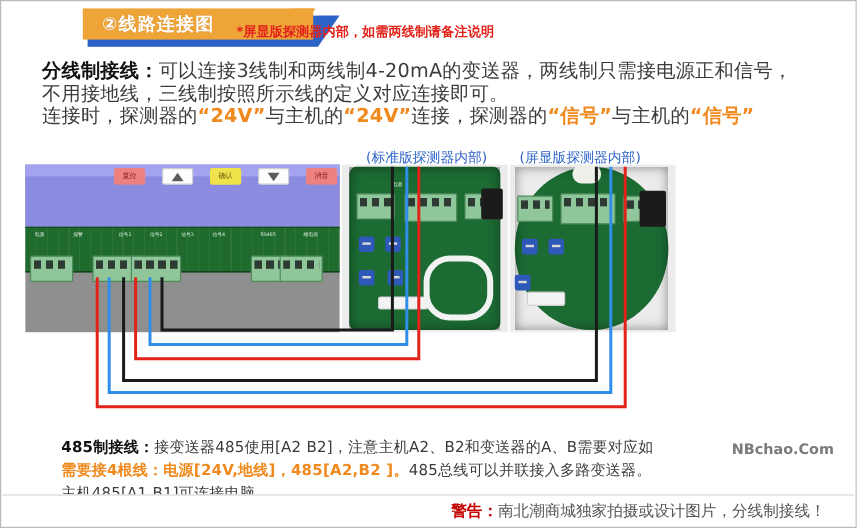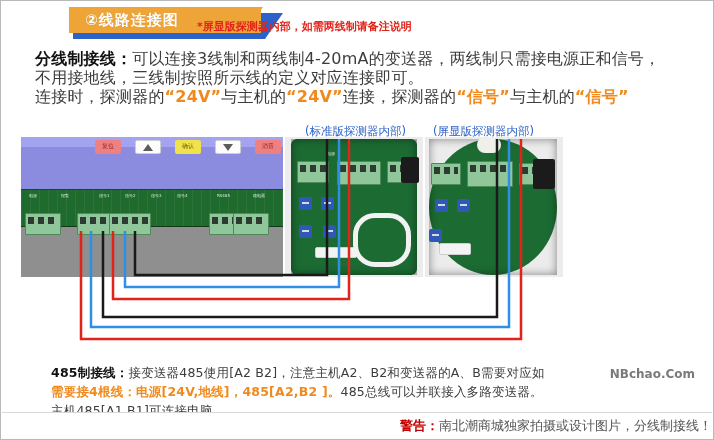--- a/index.html
+++ b/index.html
@@ -117,21 +117,21 @@
   
   .btm{position:absolute;left:34px;top:362px;width:660px;}
   .btm .ln{font-size:12.5px;line-height:19px;margin-left:16px;}
 
   .wm{position:absolute;right:18px;top:366px;color:#7a7a7a;font-size:12px;font-weight:bold;}
 
   .warnbar{
     position:absolute;left:1px;right:1px;bottom:1px;height:26px;
     background:#ffffff;border-top:1px solid #d8d8d8;
     display:flex;align-items:center;justify-content:flex-end;
-    box-sizing:border-box;
+    padding-right:24px;box-sizing:border-box;
   }
   .warn-k{color:#c40000;font-size:13px;font-weight:bold;}
   .warn-v{color:#555;font-size:13px;}
 </style>
 </head>
 <body>
 
 <div id="page">
 
   <div class="hdr">

